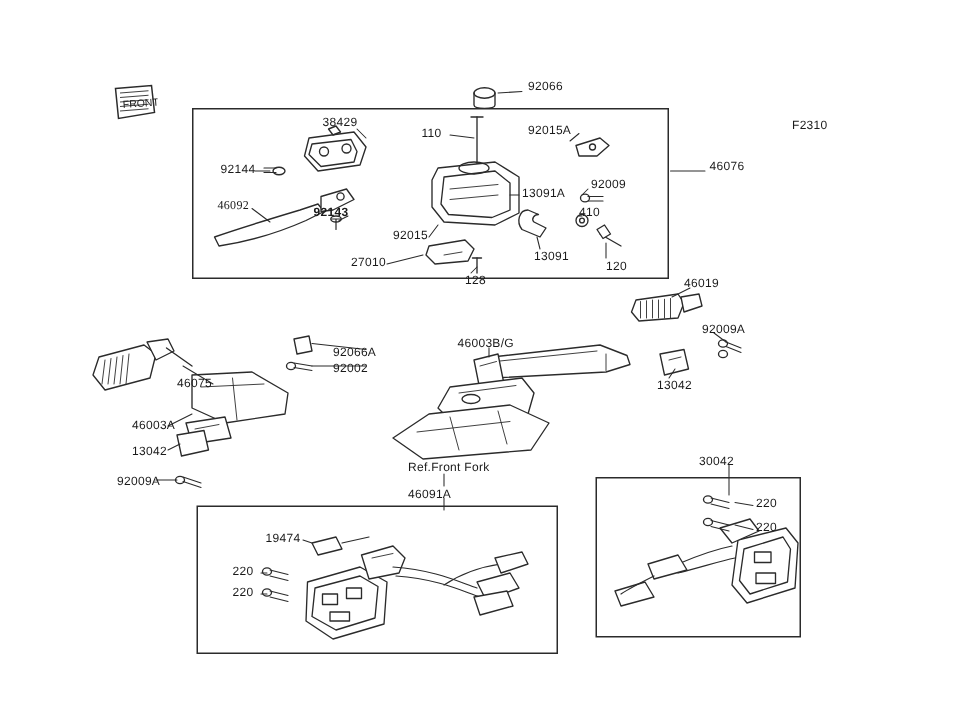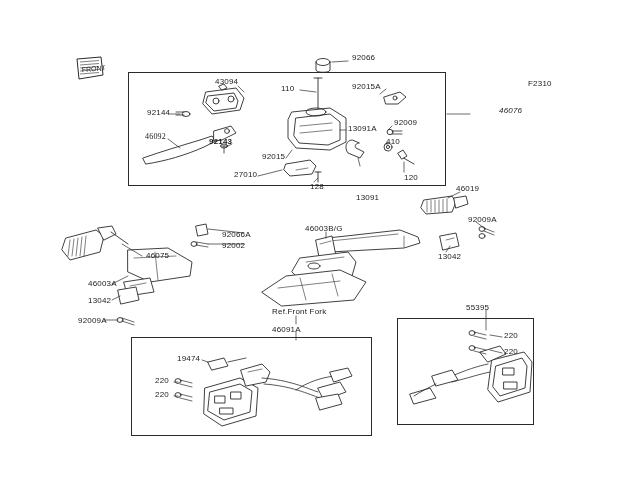--- a/index.html
+++ b/index.html
@@ -233,46 +233,46 @@
       <path d="M296 332 L296 340" stroke-width="0.7"></path>
       <path d="M502 337 L490 335" stroke-width="0.7"></path>
       <path d="M502 353 L490 350" stroke-width="0.7"></path>
       <path d="M202 360 L208 362" stroke-width="0.7"></path>
       <path d="M174 382 L178 382" stroke-width="0.7"></path>
       <path d="M174 396 L178 396" stroke-width="0.7"></path>
     </g>
   </svg>
 
   <div class="lbl" style="left:528px; top:51px;margin-top:28px;">F2310</div>
-  <div class="lbl" style="left:215px; top:77px;">43094</div>
+  <div class="lbl" style="left:215px; top:77px;">38429</div>
   <div class="lbl" style="left:352px; top:53px;">92066</div>
   <div class="lbl" style="left:281px; top:84px;">110</div>
   <div class="lbl" style="left:352px; top:82px;">92015A</div>
-  <div class="lbl" style="left:499px; top:106px;font-style:italic;">46076</div>
+  <div class="lbl" style="left:473px; top:106px;">46076</div>
   <div class="lbl" style="left:147px; top:108px;">92144</div>
   <div class="lbl" style="left:394px; top:118px;">92009</div>
   <div class="lbl" style="left:348px; top:124px;">13091A</div>
   <div class="lbl" style="left:145px; top:132px;font-family:Liberation Serif, serif;">46092</div>
   <div class="lbl" style="left:209px; top:137px;font-weight:bold;">92143</div>
   <div class="lbl" style="left:386px; top:137px;text-align:right;">410</div>
   <div class="lbl" style="left:262px; top:152px;">92015</div>
-  <div class="lbl" style="left:356px; top:166px;margin-top:27px;">13091</div>
+  <div class="lbl" style="left:356px; top:166px;">13091</div>
   <div class="lbl" style="left:404px; top:173px;">120</div>
   <div class="lbl" style="left:234px; top:170px;">27010</div>
   <div class="lbl" style="left:310px; top:182px;">128</div>
   <div class="lbl" style="left:456px; top:184px;">46019</div>
   <div class="lbl" style="left:468px; top:215px;">92009A</div>
   <div class="lbl" style="left:222px; top:230px;">92066A</div>
   <div class="lbl" style="left:305px; top:224px;">46003B/G</div>
   <div class="lbl" style="left:222px; top:241px;">92002</div>
   <div class="lbl" style="left:438px; top:252px;">13042</div>
-  <div class="lbl" style="left:118px; top:251px;margin-left:28px;">46075</div>
+  <div class="lbl" style="left:118px; top:251px;">46075</div>
   <div class="lbl" style="left:88px; top:279px;">46003A</div>
   <div class="lbl" style="left:88px; top:296px;">13042</div>
-  <div class="lbl" style="left:466px; top:303px;">55395</div>
+  <div class="lbl" style="left:466px; top:303px;">30042</div>
   <div class="lbl" style="left:78px; top:316px;">92009A</div>
   <div class="lbl" style="left:272px; top:307px;">Ref.Front Fork</div>
   <div class="lbl" style="left:272px; top:325px;">46091A</div>
   <div class="lbl" style="left:504px; top:331px;">220</div>
   <div class="lbl" style="left:177px; top:354px;">19474</div>
   <div class="lbl" style="left:504px; top:347px;">220</div>
   <div class="lbl" style="left:155px; top:376px;">220</div>
   <div class="lbl" style="left:155px; top:390px;">220</div>
 
 </div>

